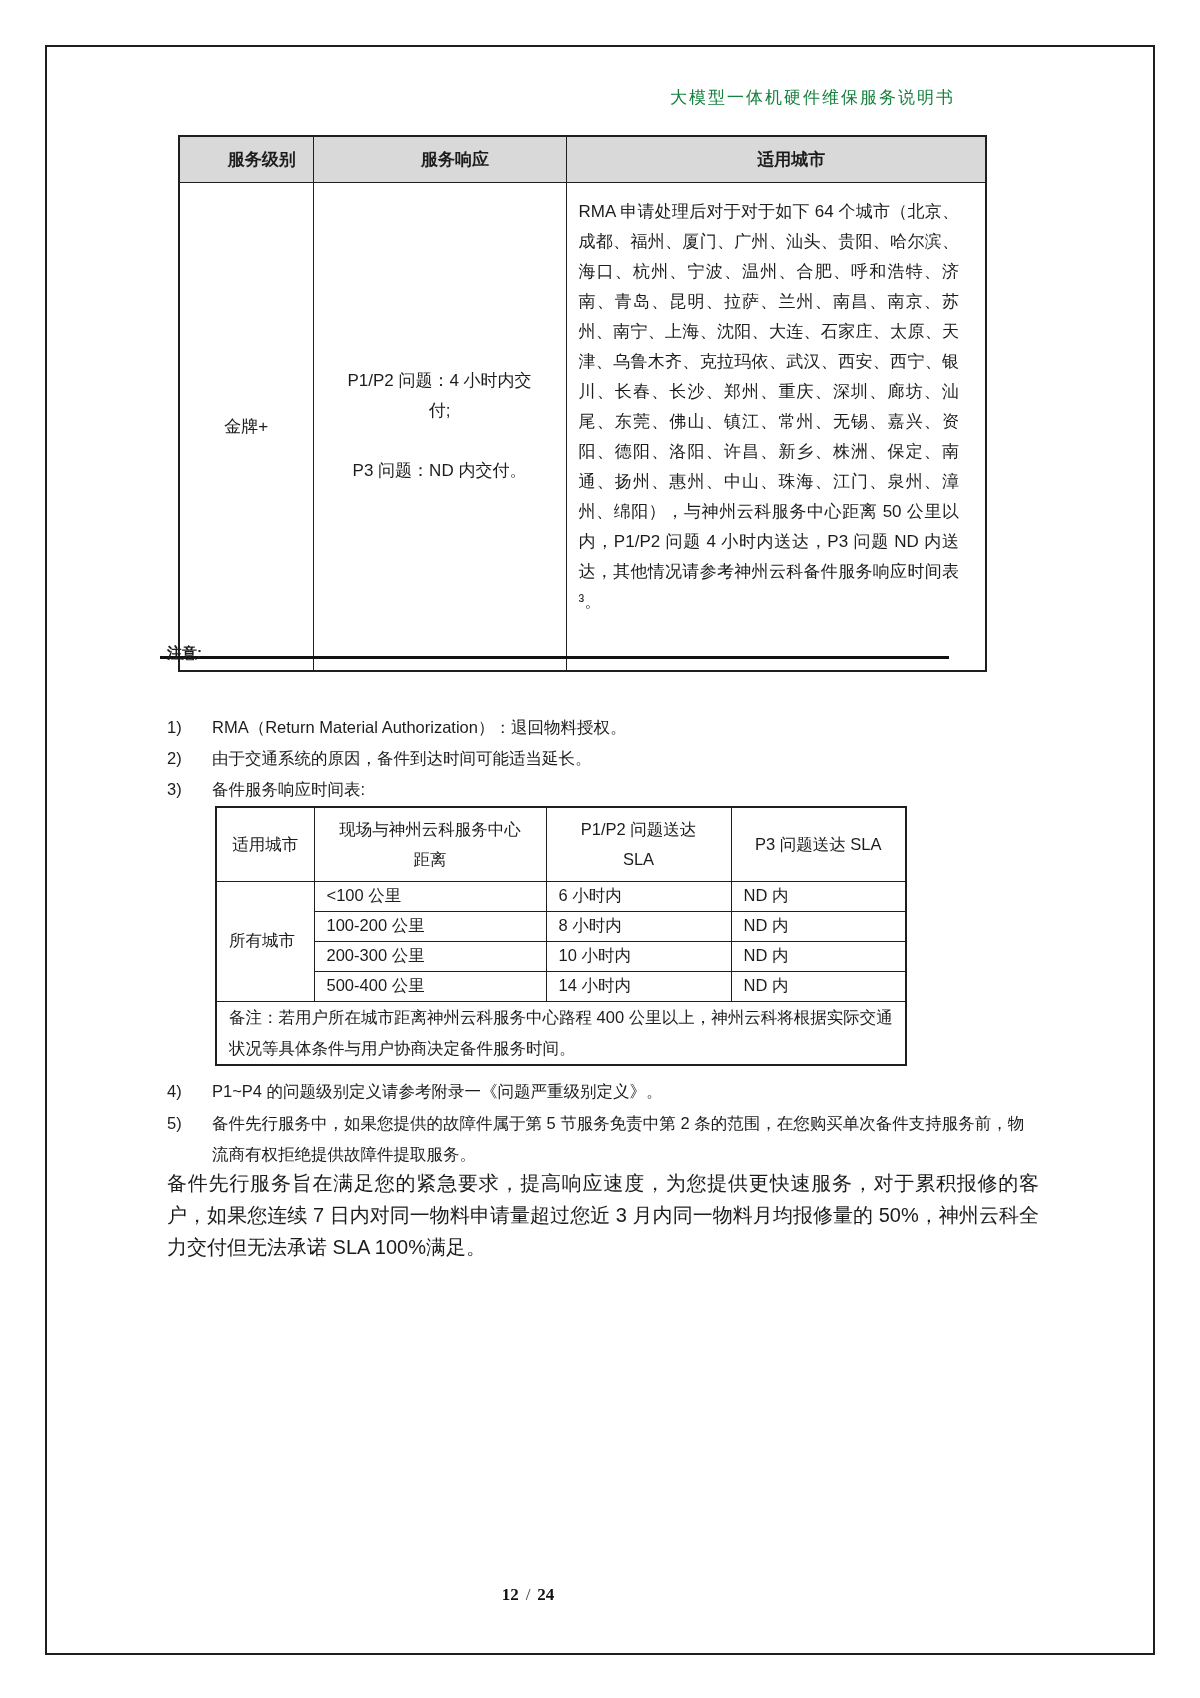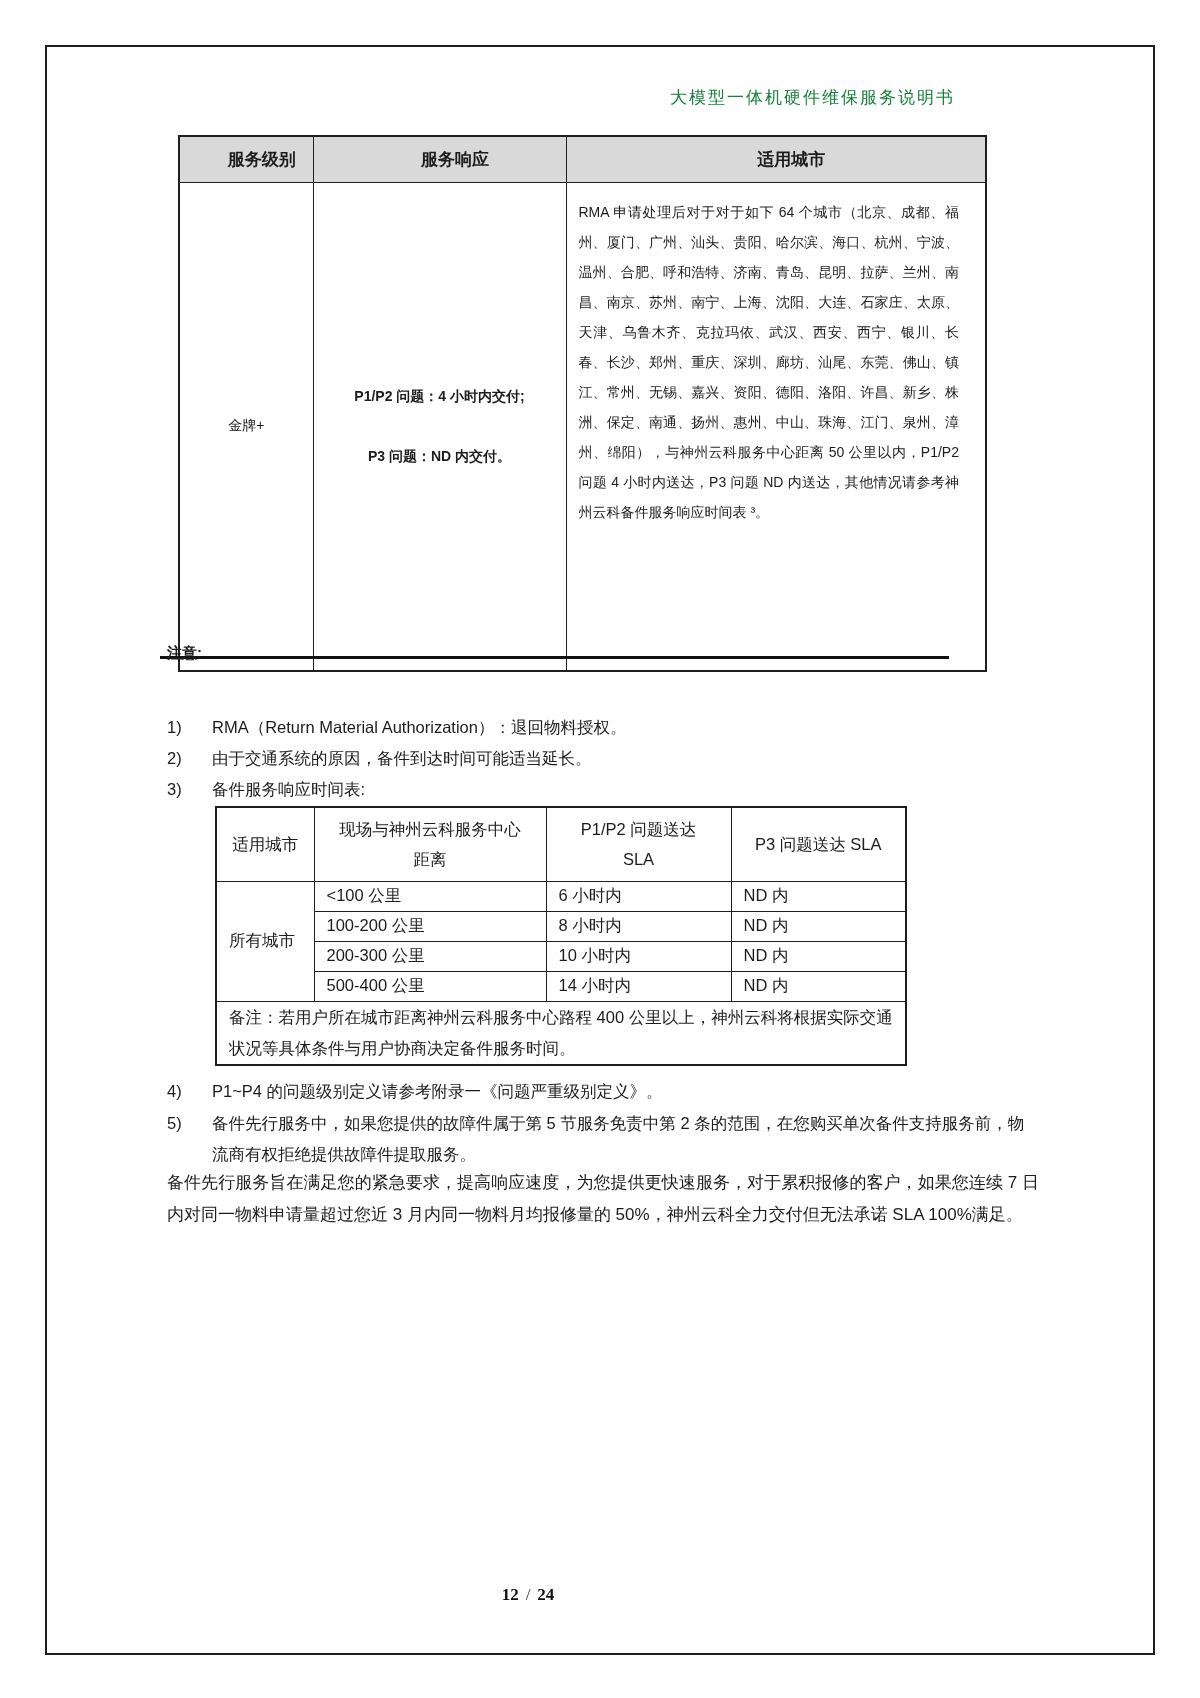--- a/index.html
+++ b/index.html
@@ -23,23 +23,23 @@
   table.service {
     position:absolute; left:178px; top:135px; width:807px;
     border-collapse:collapse; table-layout:fixed;
     border:2px solid #1f1f1f;
   }
   table.service th, table.service td { border:1.5px solid #1f1f1f; box-sizing:border-box; }
   table.service th {
     height:46px; background:var(--header-bg, #d9d9d9);
     font-size:17px; font-weight:bold; text-align:center;padding-left:32px;
   }
-  table.service td { height:489px; font-size:14px; }
+  table.service td { height:489px; font-size:17px; }
   td.level-cell { text-align:center; vertical-align:middle; }
-  td.response-cell { text-align:center; vertical-align:middle; padding:0 26px; line-height:30px;font-weight:bold; }
+  td.response-cell { text-align:center; vertical-align:middle; padding:0 26px; line-height:30px; }
   .response-p12 { margin-bottom:30px; }
   td.cities-cell {
     vertical-align:top; padding:14px 26px 0 12px;
     line-height:30px; text-align:justify;
   }
 
   .divider {
     position:absolute; left:160px; top:656px; width:789px; height:3px;
     background:#111;
   }
@@ -72,21 +72,21 @@
   }
   table.response td { height:30px; text-align:left; padding:0 8px 0 12px; }
   td.city-group-cell { text-align:center; padding:0; }
   td.table-note-cell {
     height:auto; padding:5px 12px; line-height:31px; text-align:left;
   }
   .pre { white-space:pre-line; }
 
   .closing-paragraph {
     position:absolute; left:167px; top:1167px; width:872px;
-    font-size:17px; line-height:32px; text-align:justify;
+    font-size:20px; line-height:32px; text-align:justify;
   }
 
   .page-footer {
     position:absolute; top:1585px; left:0; width:1056px; text-align:center;
     font-family:"Liberation Serif", serif; font-size:17px; font-weight:bold; color:#111;
   }
   .page-footer .sep { font-weight:normal; padding:0 7px; color:#333; }
 </style>
 </head>
 <body>

